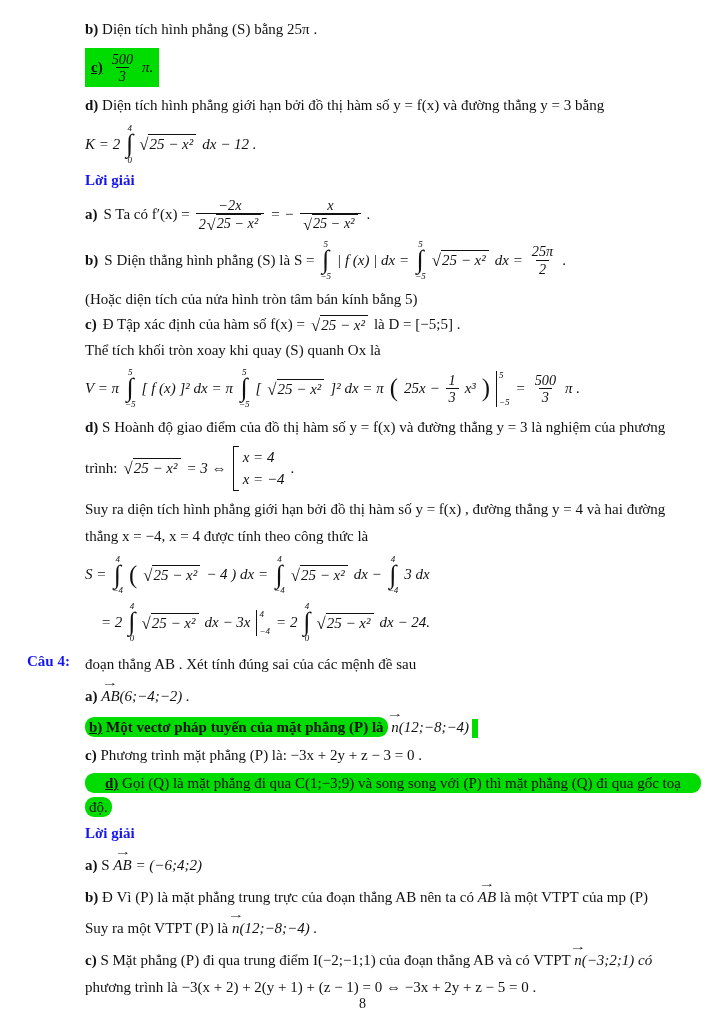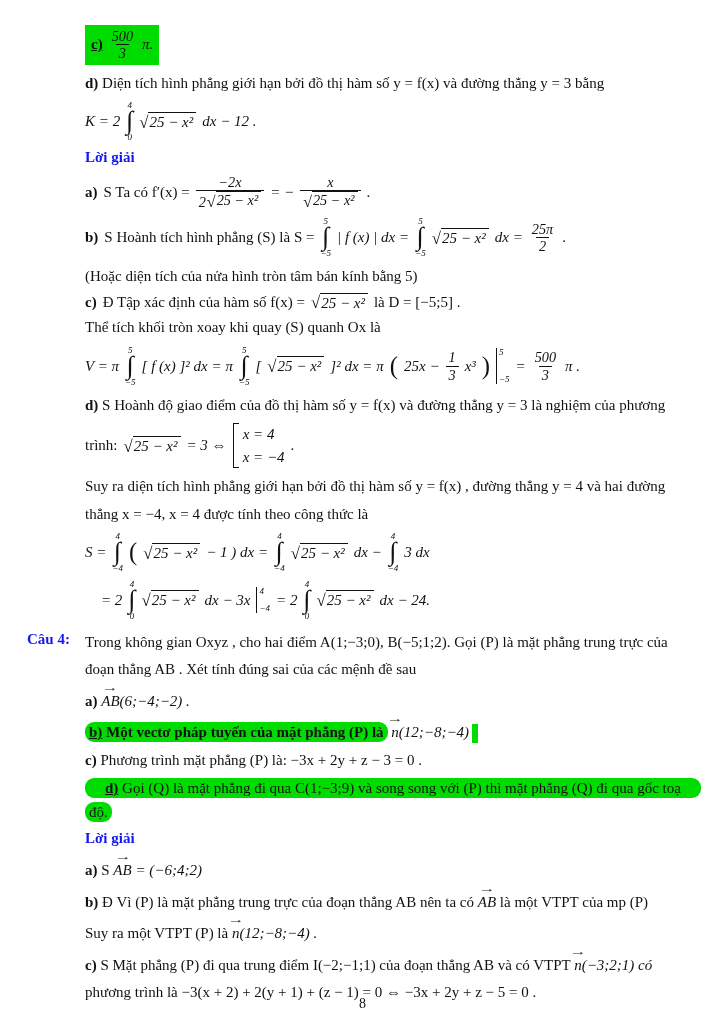--- a/index.html
+++ b/index.html
@@ -44,20 +44,24 @@
   .hl-bar { display:inline-block; width:6px; height:19px; background:var(--hl); vertical-align:middle; margin-left:3px; }
   .indent { margin-left:16px; }
   .footer { position:absolute; bottom:12px; left:0; width:100%; text-align:center; font-size:14px; }
 </style>
 </head>
 <body>
 
 <div class="page">
   <div class="content">
 
+    <p class="ln">
+      <b class="marker">b)</b>
+      <span>Diện tích hình phẳng (S) bằng 25π .</span>
+    </p>
 
     <div class="fm">
       <span class="hl-row">
         <b class="marker u">c)</b>
         <span class="frac mi">
           <span class="num">500</span>
           <span class="den">3</span>
         </span>
         <span class="mi">π.</span>
       </span>
@@ -105,21 +109,21 @@
             <span class="rad">√</span>
             <span class="body">25 − x²</span>
           </span>
         </span>
       </span>
       <span>.</span>
     </div>
 
     <div class="fm">
       <b class="marker">b)</b>
-      <span>S Hoành tích hình phẳng (S) là S =</span>
+      <span>S Diện thẳng hình phẳng (S) là S =</span>
       <span class="intg">
         <span class="lim">5</span>
         <span class="sign">∫</span>
         <span class="lim">−5</span>
       </span>
       <span class="mi">| f (x) | dx =</span>
       <span class="intg">
         <span class="lim">5</span>
         <span class="sign">∫</span>
         <span class="lim">−5</span>
@@ -222,21 +226,21 @@
       <span class="intg">
         <span class="lim">4</span>
         <span class="sign">∫</span>
         <span class="lim">−4</span>
       </span>
       <span class="bigp">(</span>
       <span class="sqrt">
         <span class="rad">√</span>
         <span class="body">25 − x²</span>
       </span>
-      <span>− 1 ) dx =</span>
+      <span>− 4 ) dx =</span>
       <span class="intg">
         <span class="lim">4</span>
         <span class="sign">∫</span>
         <span class="lim">−4</span>
       </span>
       <span class="sqrt">
         <span class="rad">√</span>
         <span class="body">25 − x²</span>
       </span>
       <span>dx −</span>
@@ -275,21 +279,20 @@
       </span>
       <span class="sqrt">
         <span class="rad">√</span>
         <span class="body">25 − x²</span>
       </span>
       <span>dx − 24.</span>
     </div>
 
     <div class="qblock" style="margin-top:10px;">
       <span class="cau-label">Câu 4:</span>
-      <p class="ln">Trong không gian Oxyz , cho hai điểm A(1;−3;0), B(−5;1;2). Gọi (P) là mặt phẳng trung trực của</p>
       <p class="ln">đoạn thẳng AB . Xét tính đúng sai của các mệnh đề sau</p>
 
       <p class="ln">
         <b class="marker">a)</b>
         <span class="vec"><span class="arr">→</span><span>AB</span></span><span class="mi">(6;−4;−2) .</span>
       </p>
 
       <p class="ln">
         <span class="hl bold" style="padding:2px 4px;"><b class="marker u">b)</b> <span>Một vectơ pháp tuyến của mặt phẳng (P) là</span></span>
         <span class="vec"><span class="arr">→</span><span>n</span></span><span class="mi">(12;−8;−4)</span><span class="hl-bar"></span>

